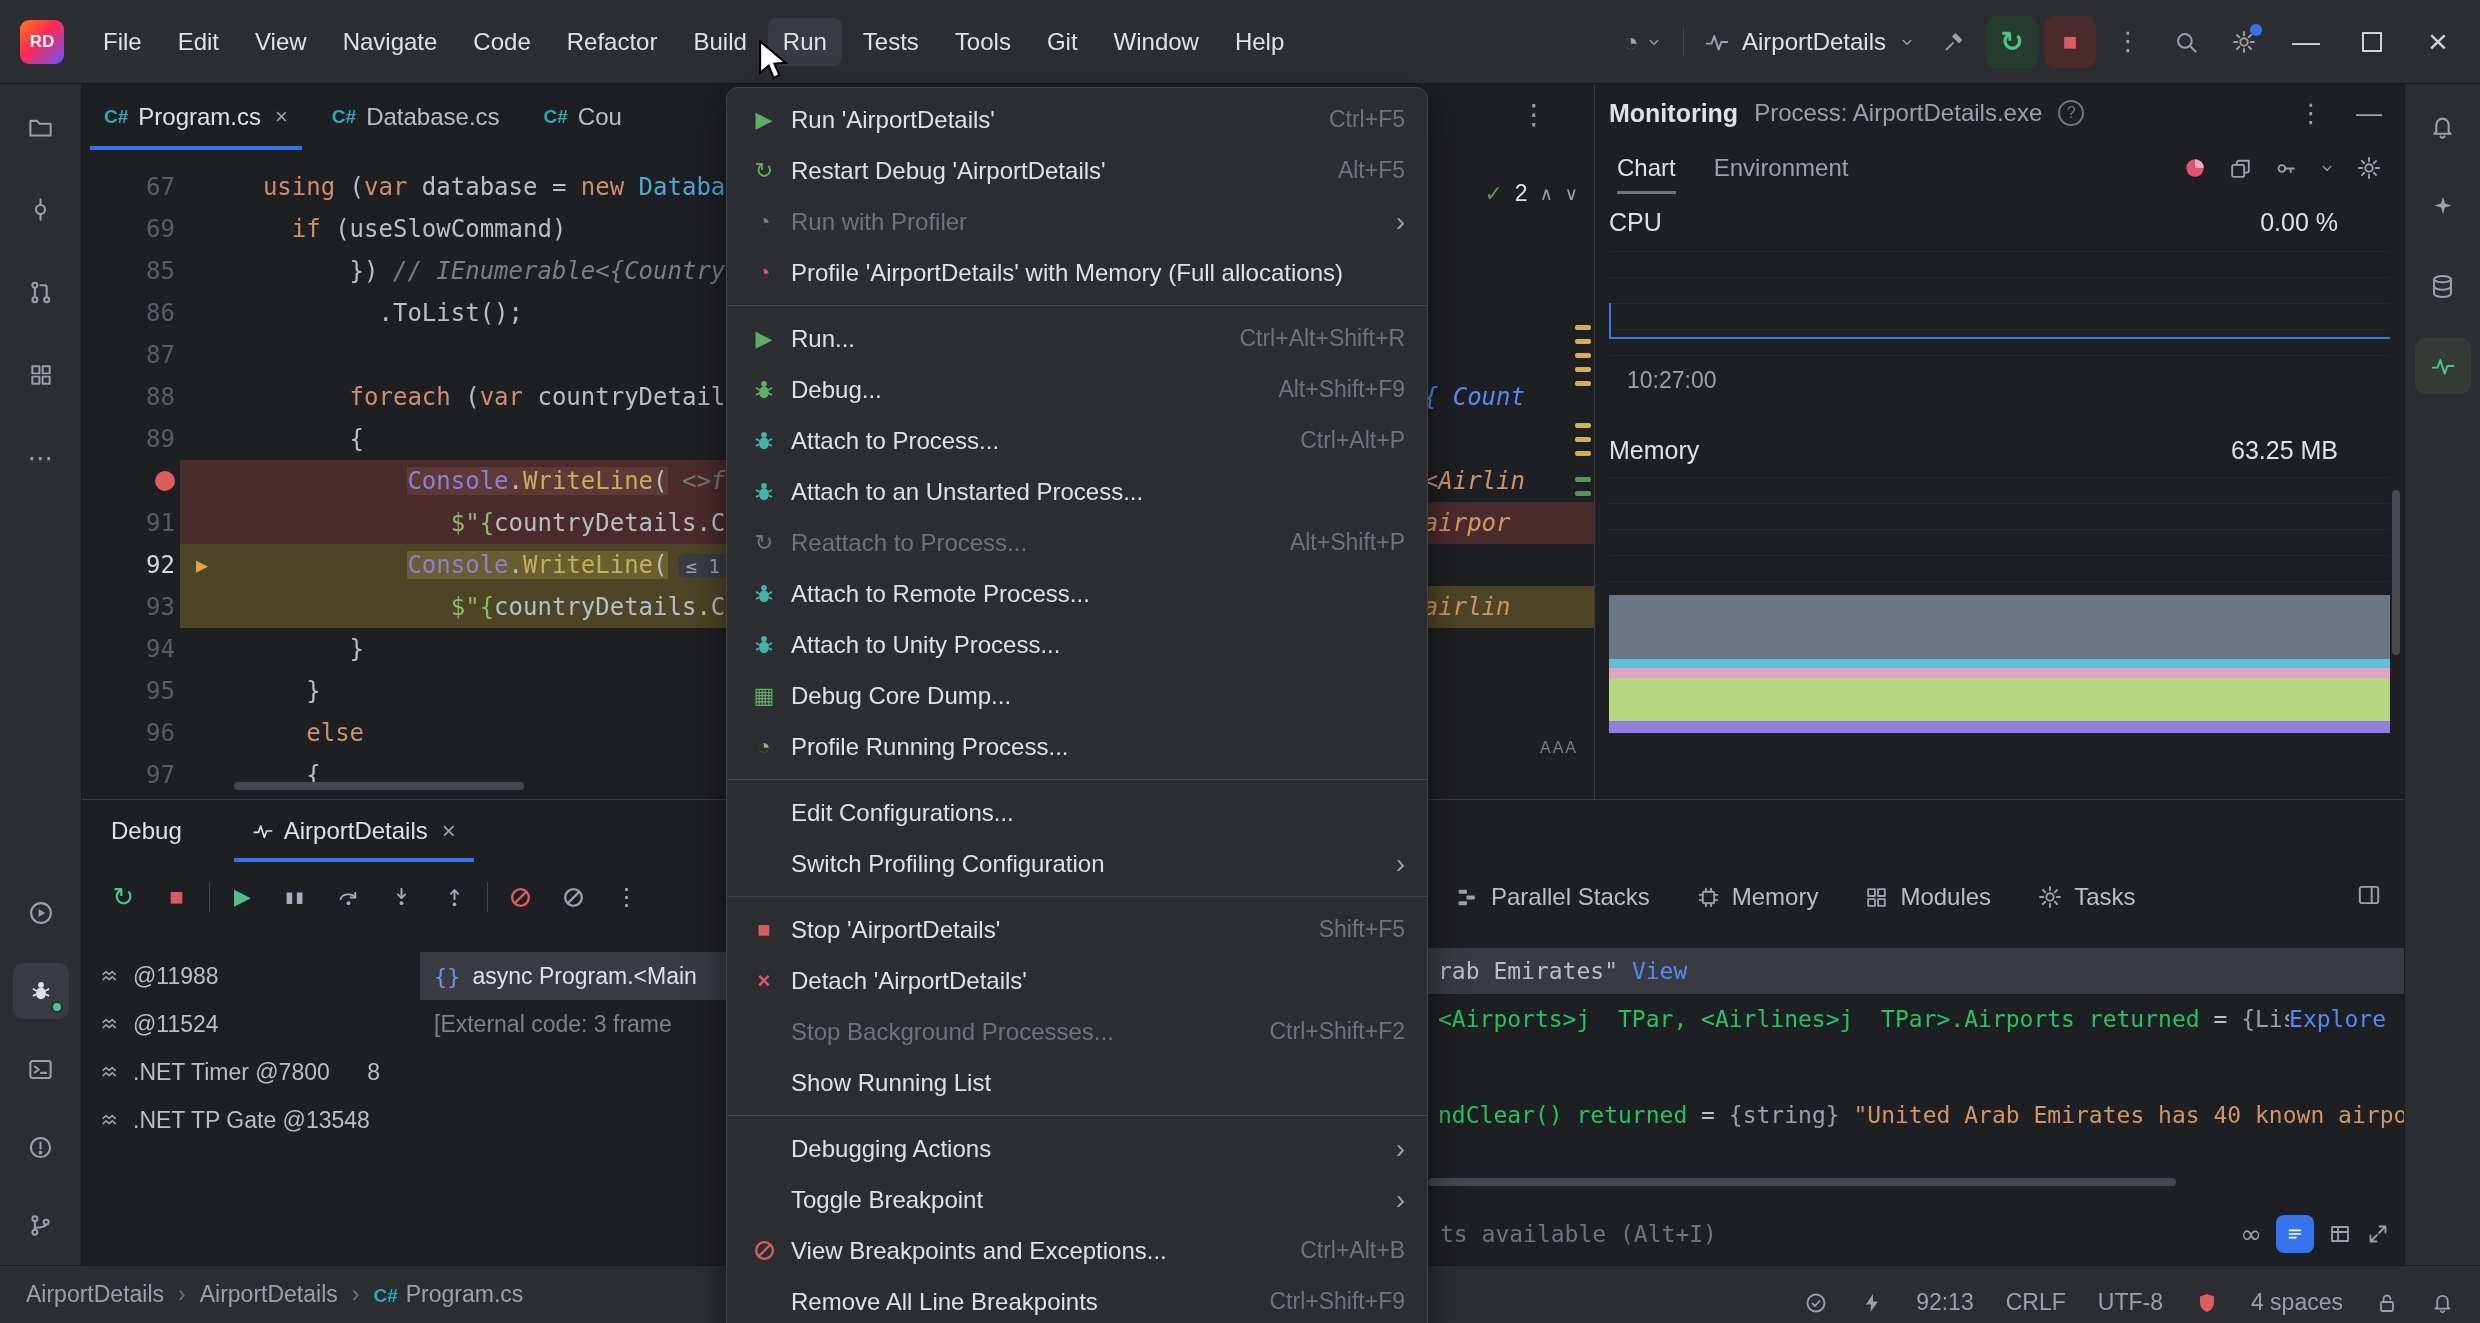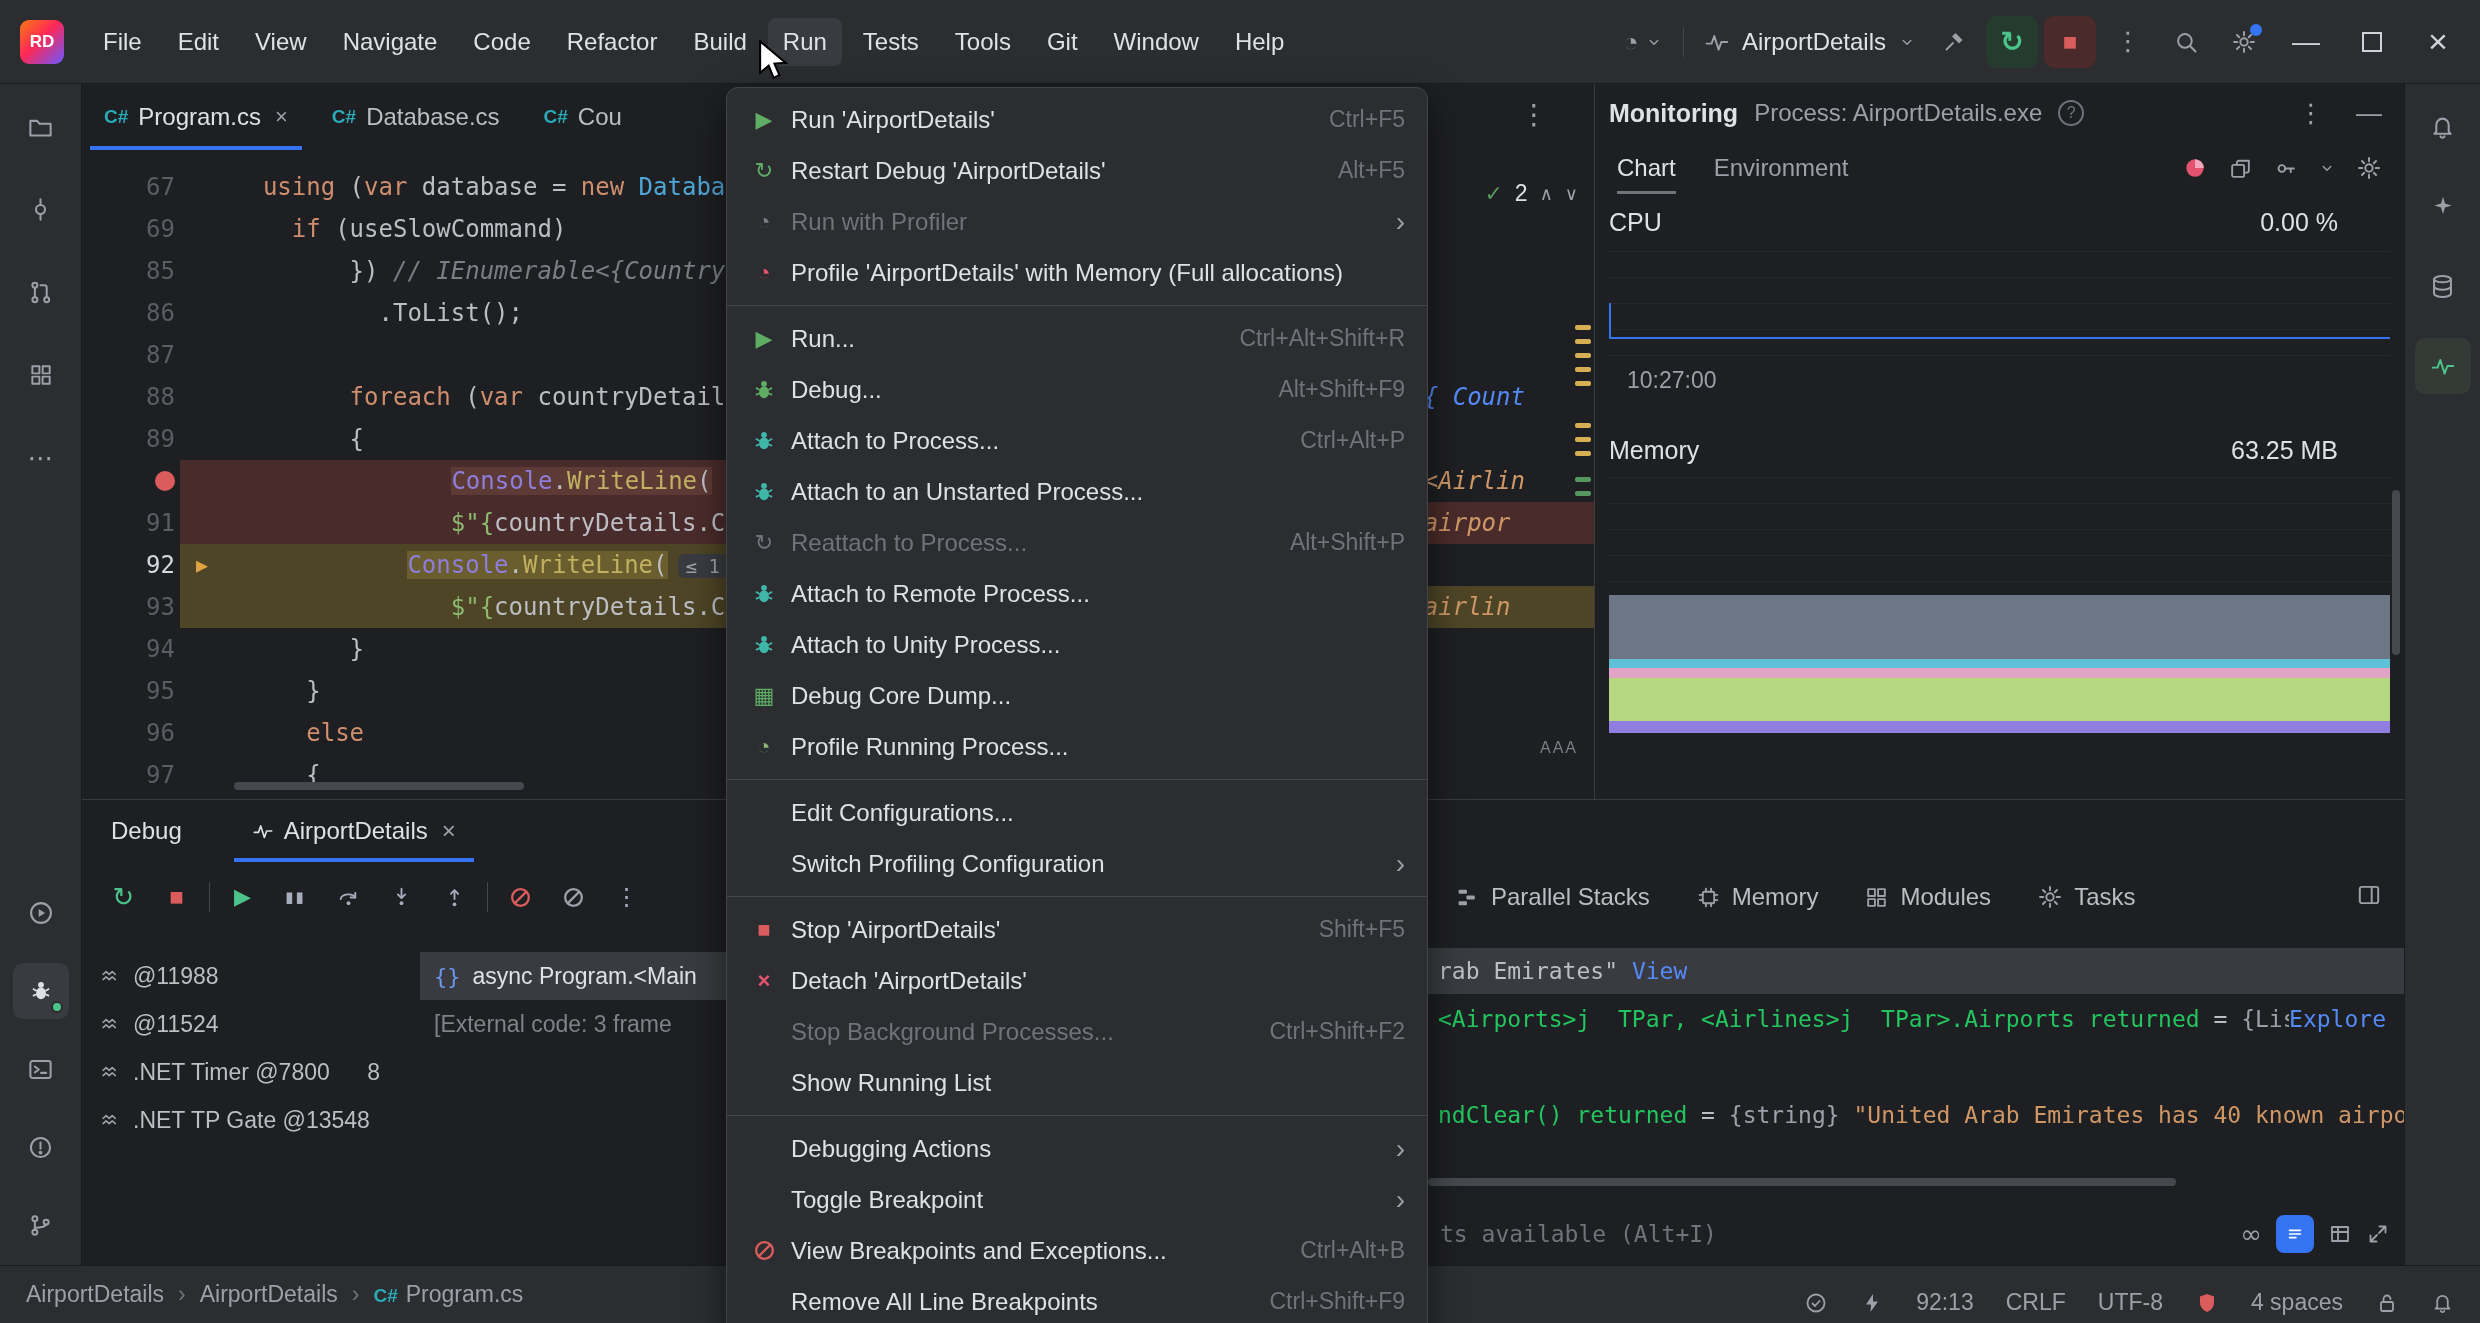--- a/index.html
+++ b/index.html
@@ -69,21 +69,21 @@
   .exec-arrow { position:absolute; right:26px; top:0; color:#e0a443; font-size:20px; line-height:42px; }
   .bp-dot { display:inline-block; width:20px; height:20px; border-radius:50%; background:#db5c5c; position:relative; top:2px; }
   .line-body { flex:1; position:relative; z-index:1; font-family:"DejaVu Sans Mono",monospace;
                font-size:24px; line-height:42px; white-space:pre; }
   .code-text { display:inline-block; padding-left:calc(var(--ind,0) * 1ch); }
   .kw{color:#cf8e6d;} .cls{color:#8f7edb;} .typ{color:#4fa8d8;} .mth{color:#c0b060;}
   .str{color:#8cb96e;} .cmt{color:#7a7e85;font-style:italic;} .pl{color:#bcbec4;}
   .hint{color:#787878;font-style:italic;}
   .dbg{color:#548af7;font-style:italic;} .fstr{color:#cf9765;font-style:italic;}
   .hintbox{background:#393b40;border-radius:6px;padding:1px 8px;color:#9da0a8;font-size:19px;margin-left:10px;font-style:normal;}
-  .stmt-bp{background:#5e3a36;margin-left:44px;} .stmt-exec{background:#6a5d2e;}
+  .stmt-bp{background:#5e3a36;} .stmt-exec{background:#6a5d2e;}
   .frag { position:absolute; left:1132px; top:0; line-height:42px; white-space:pre; }
   .inspections { position:absolute; top:30px; right:16px; display:flex; align-items:center; gap:12px;
                  font-size:23px; color:#dfe1e5; z-index:2; }
   .insp-check { color:#57965c; font-size:22px; }
   .insp-chev { color:#9da0a8; font-size:18px; }
   .stripe { position:absolute; right:3px; top:80px; width:16px; bottom:60px; z-index:2; }
   .stripe .mk { position:absolute; left:0; width:16px; height:5px; border-radius:2px; }
   .hint-aaa { position:absolute; right:16px; bottom:42px; color:#7a7e85; font-size:16px; letter-spacing:2px; z-index:2; }
   .hscroll { position:absolute; left:152px; bottom:9px; width:290px; height:8px; border-radius:4px; background:#45484e; z-index:2; }
 

